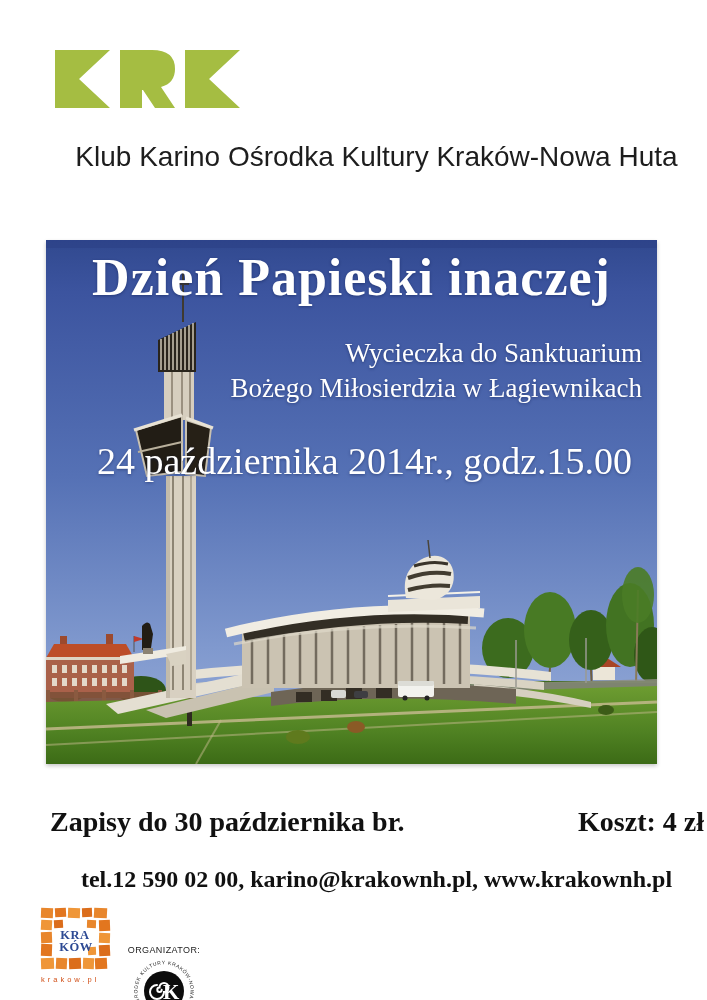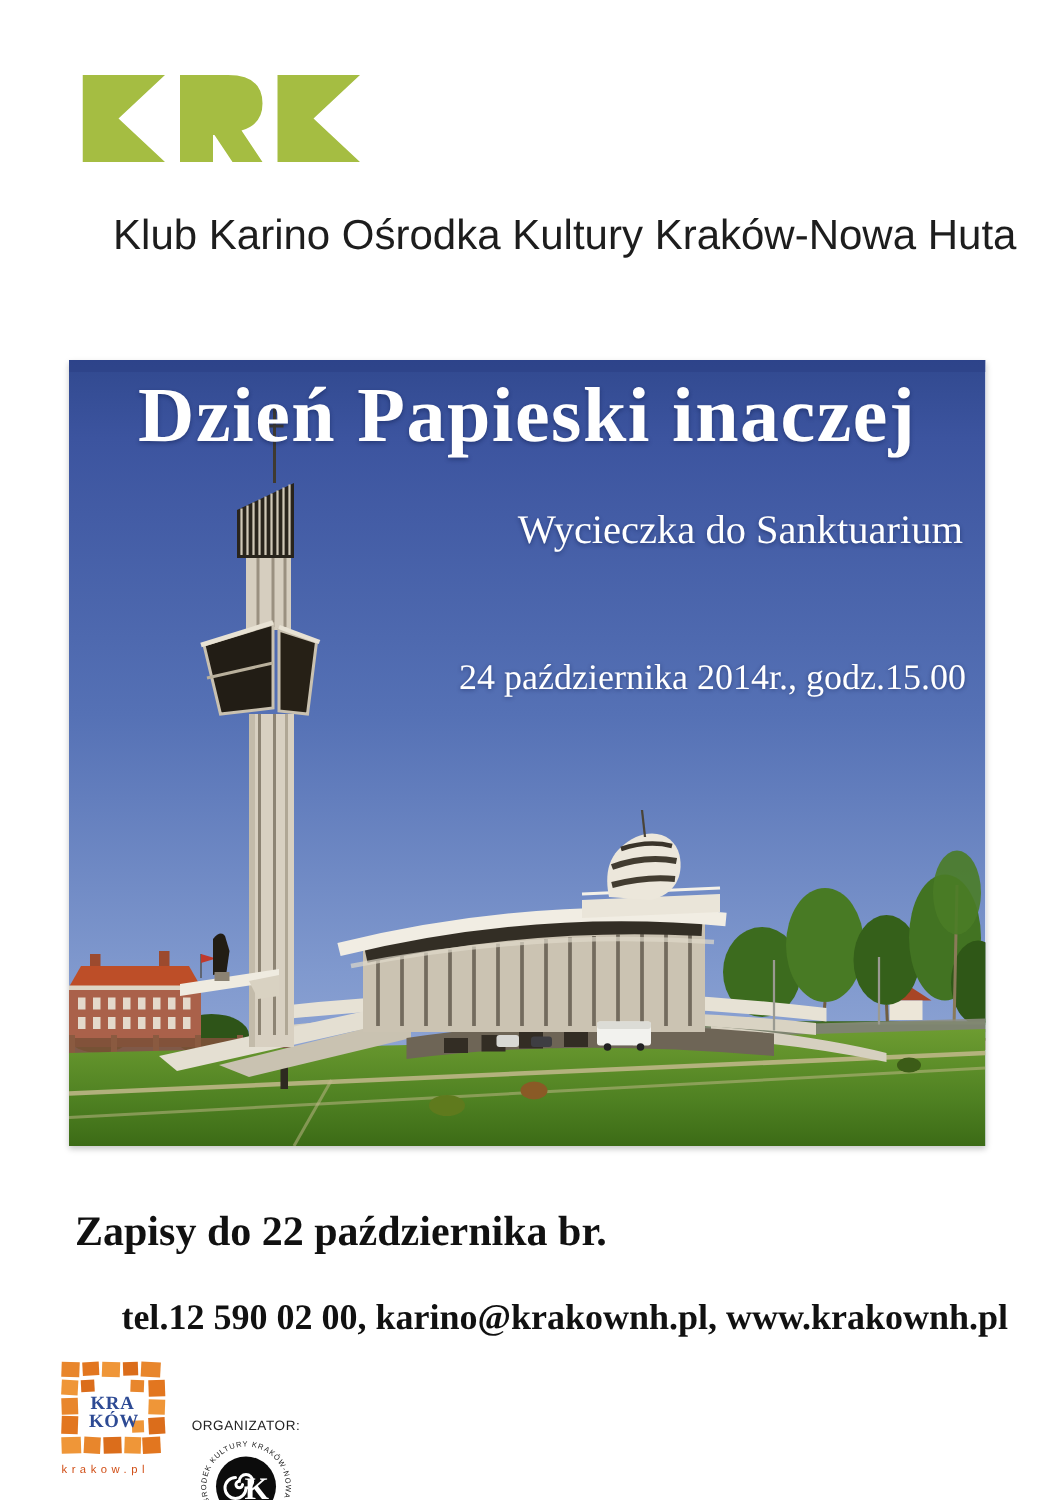--- a/index.html
+++ b/index.html
@@ -12,21 +12,21 @@
              font-family:"Liberation Sans",sans-serif;font-size:28px;letter-spacing:0;color:#1d1d1d;}
 
   
   .photo{position:absolute;left:46px;top:240px;width:611px;height:524px;margin:0;
          box-shadow:0 2px 4px rgba(0,0,0,.22);}
   .photo > svg{position:absolute;left:0;top:0;}
   .ovl{position:absolute;color:#fff;font-weight:normal;
        text-shadow:0 1px 3px rgba(10,25,70,.45);}
   .headline{top:8px;left:0;width:100%;text-align:center;font-size:52px;letter-spacing:1px;}
   .subtitle{top:96px;right:15px;text-align:right;font-size:27px;line-height:35px;}
-  .dateline{top:199px;right:13px;font-size:24px;}
+  .dateline{top:199px;right:25px;font-size:38px;}
   .meetline{top:240px;right:13px;font-size:23px;}
 
   
   .signup-row{position:absolute;left:50px;right:49px;top:806px;display:flex;
               justify-content:space-between;font-size:28px;font-weight:bold;color:#111;}
   .contact{position:absolute;left:0;top:866px;width:100%;text-align:center;
            font-size:24px;font-weight:bold;color:#111;}
 
   
   .krakow-logo{position:absolute;left:40px;top:906px;}
@@ -232,26 +232,28 @@
           <polygon points="120,414 140,410 140,424 126,426" fill="#d9d2c2"></polygon>
           <path d="M96,386 q5,-6 8,-2 l3,10 l-2,14 l-9,2 Z" fill="#221d14"></path>
           <rect x="97" y="408" width="10" height="6" fill="#8b8272"></rect>
         </g>
       </g>
     </svg>
 
     <h1 class="ovl headline" style="margin:0;font-weight:bold;">Dzień Papieski inaczej</h1>
     <div class="ovl subtitle">
       <div>Wycieczka do Sanktuarium</div>
+      <div>Bożego Miłosierdzia w Łagiewnikach</div>
     </div>
     <div class="ovl dateline">24 października 2014r., godz.15.00</div>
   </figure>
 
   <section class="signup-row">
-    <span>Zapisy do 22 października br.</span>
+    <span>Zapisy do 30 października br.</span>
+    <span>Koszt: 4 zł</span>
   </section>
 
   <div class="contact">tel.12 590 02 00, karino@krakownh.pl, www.krakownh.pl</div>
 
   <svg class="krakow-logo" width="72" height="80" viewBox="0 0 72 80" role="img">
     <g>
       <rect x="1" y="2" width="12" height="10" fill="#e8862c" transform="rotate(2 7 7)"></rect>
       <rect x="15" y="2" width="11" height="9" fill="#e2761f" transform="rotate(-3 20 6)"></rect>
       <rect x="28" y="2" width="12" height="10" fill="#ef9638" transform="rotate(2 34 7)"></rect>
       <rect x="42" y="2" width="10" height="9" fill="#db6d1b" transform="rotate(-2 47 6)"></rect>

